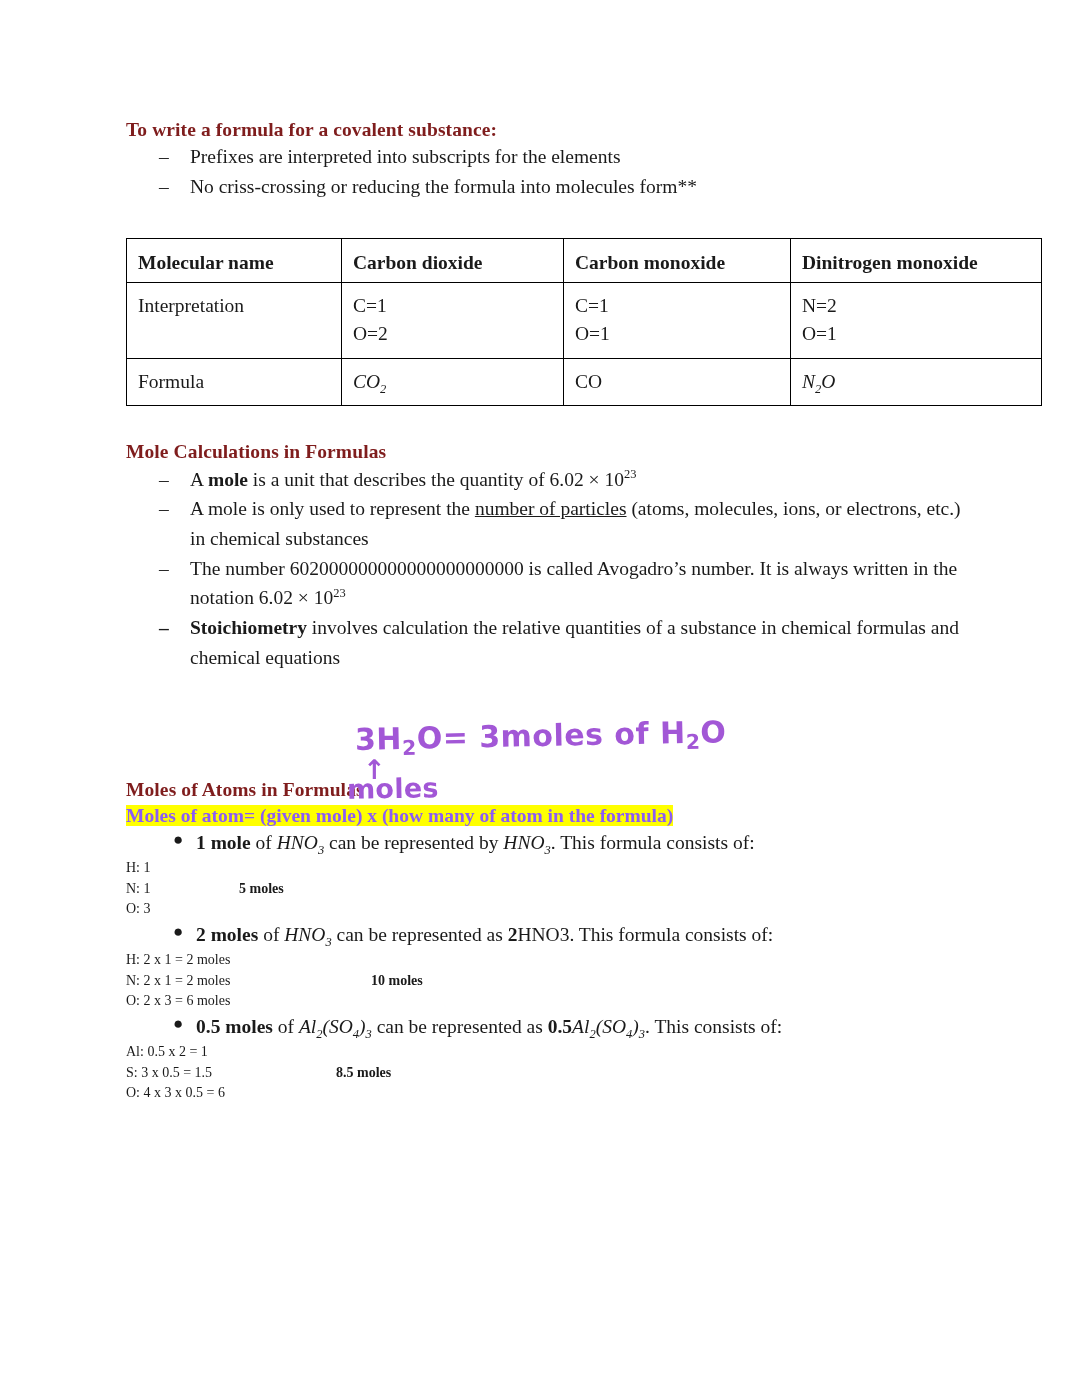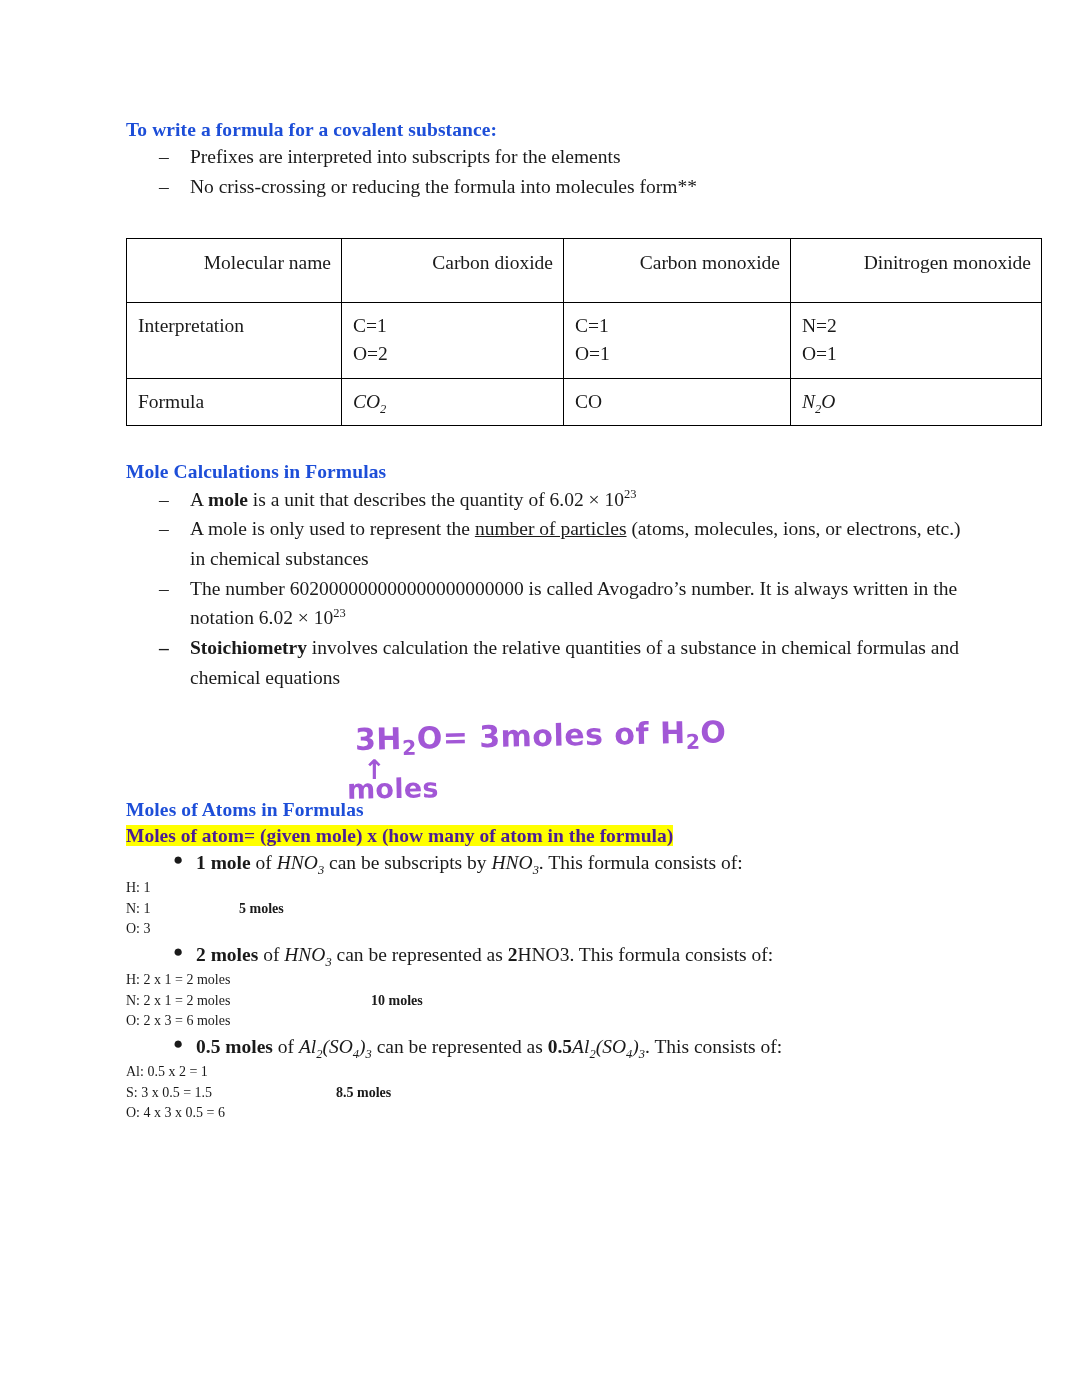--- a/index.html
+++ b/index.html
@@ -24,21 +24,21 @@
   }
   .content {
     position: absolute;
     left: 126px;
     top: 118px;
     width: 840px;
   }
 
   
   .red-heading {
-    color: #1d4ed8;
+    color: #7f1d1d;
     font-weight: bold;
     font-size: 19.5px;
     letter-spacing: 0.1px;
     line-height: 1.25;
     margin: 0;
   }
   .heading-gap-1 { margin-top: 0px; }
 
   
   ul.dash-list, ul.dot-list {
@@ -87,24 +87,23 @@
     border: 1.6px solid #000000;
     padding: 9px 10px 10px 11px;
     vertical-align: top;
     font-size: 19.5px;
     line-height: 1.42;
   }
   table.chem-table td.rowlabel {
     font-weight: normal;
   }
   table.chem-table thead td {
-    font-weight: normal;
+    font-weight: bold;
     padding-top: 10px;
-    padding-bottom: 26px;
-    text-align: right;
+    padding-bottom: 6px;
   }
   .col-0 { width: 193px; }
   .col-1 { width: 200px; }
   .col-2 { width: 205px; }
   .col-3 { width: 229px; }
   .cell-line { display: block; }
   td.formula-cell { padding-bottom: 22px; }
 
   
   .chem {
@@ -175,21 +174,21 @@
     font-weight: bold;
     font-size: 27px;
     letter-spacing: 0.3px;
     transform: rotate(-1deg);
   }
 
   
   .highlight-line {
     display: inline;
     background: #ffff00;
-    color: #4c1d95;
+    color: #8b5cf6;
     font-weight: bold;
     font-size: 19.5px;
     line-height: 1.3;
     box-decoration-break: clone;
     -webkit-box-decoration-break: clone;
   }
   .highlight-wrap { margin: 0; }
 
   
   .calc-block { margin: 0; }
@@ -296,21 +295,21 @@
     <div>
       <h2 class="red-heading">Moles of Atoms in Formulas</h2>
 
       <p class="highlight-wrap">
         <span class="highlight-line">Moles of atom= (given mole) x (how many of atom in the formula)</span>
       </p>
 
       <ul class="dot-list">
         <li>
           <span class="marker">●</span>
-          <span><b>1 mole</b><span> of </span><span class="chem"><span>HNO</span><sub>3</sub></span><span> can be subscripts by </span><span class="chem"><span>HNO</span><sub>3</sub></span><span>. This formula consists of:</span></span>
+          <span><b>1 mole</b><span> of </span><span class="chem"><span>HNO</span><sub>3</sub></span><span> can be represented by </span><span class="chem"><span>HNO</span><sub>3</sub></span><span>. This formula consists of:</span></span>
         </li>
       </ul>
       <div class="calc-block sub-line">
         <div class="calc-row"><span>H: 1</span></div>
         <div class="calc-row"><span>N: 1</span><span class="calc-total t-offset-a">5 moles</span></div>
         <div class="calc-row"><span>O: 3</span></div>
       </div>
 
       <ul class="dot-list">
         <li>

